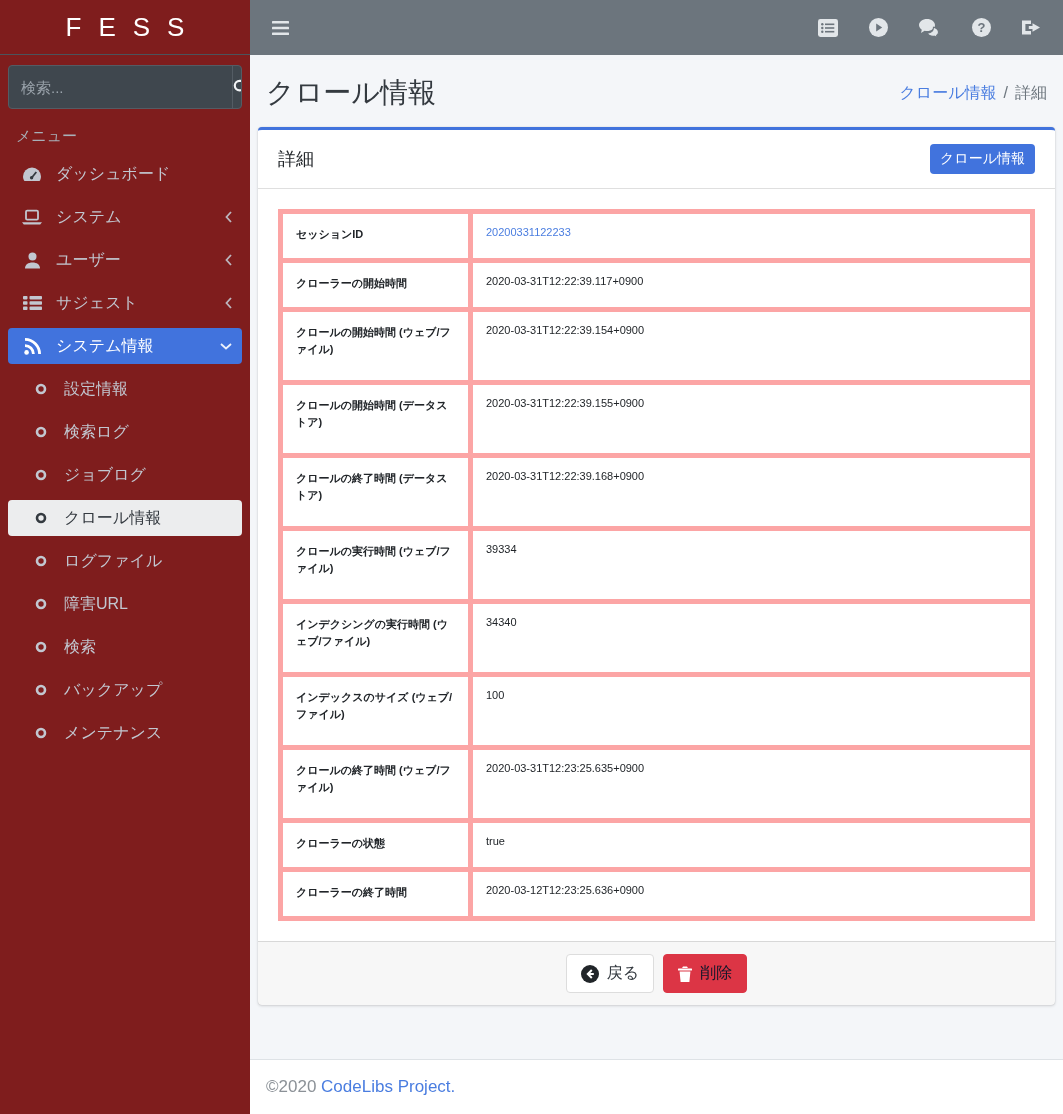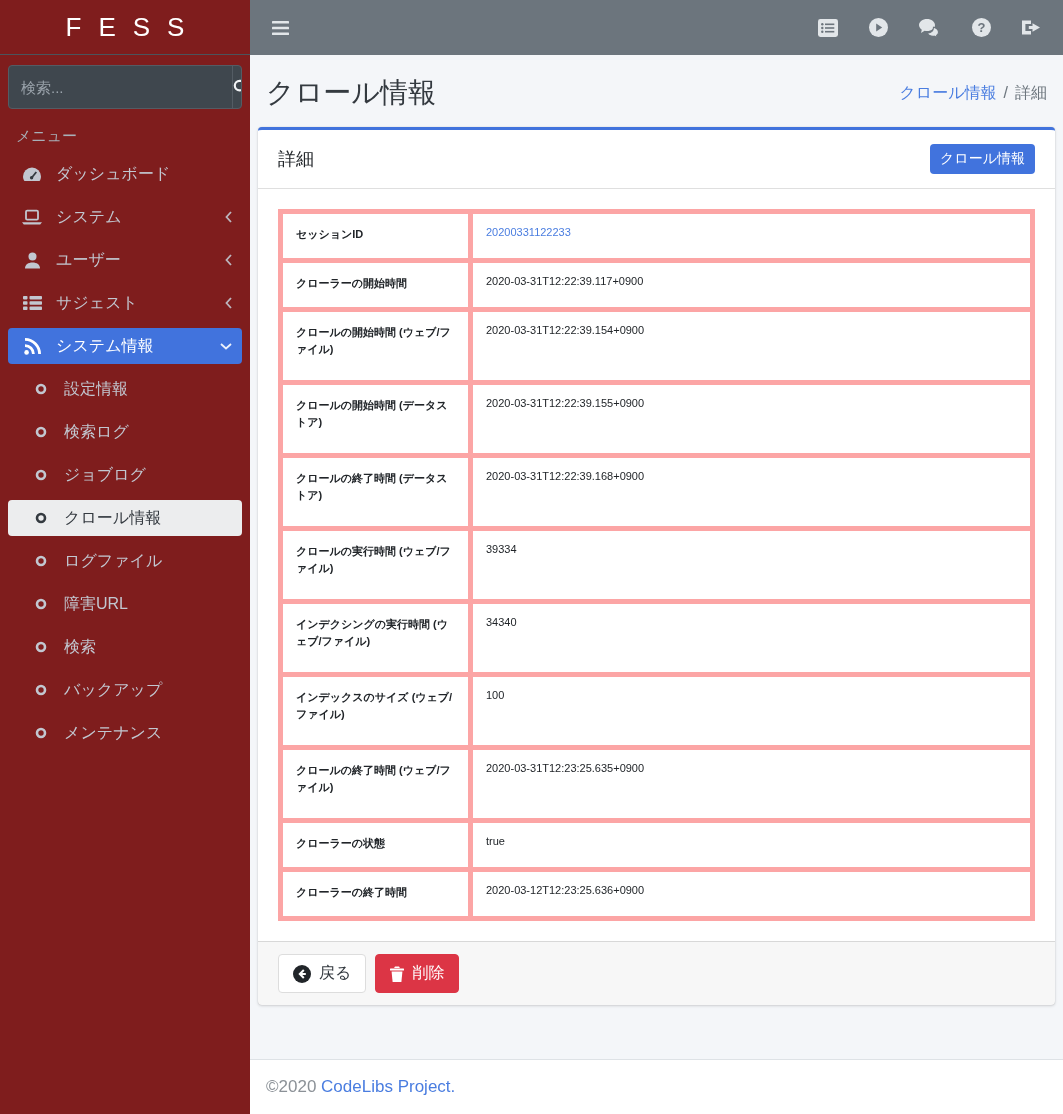--- a/index.html
+++ b/index.html
@@ -81,26 +81,26 @@
   }
   .card-body { padding:20px; }
   table.detail { width:100%; border-collapse:collapse; }
   table.detail td { border:5px solid #fca5a5; padding:12px 13px; vertical-align:top; font-size:11px; }
   td.lab { width:190px; font-weight:700; line-height:1.5; }
   tr.h1x { height:49px; }
   tr.h2x { height:73px; }
   td.val a { color:#4a7de0; text-decoration:none; cursor:pointer; }
   .card-footer {
     background:rgba(0,0,0,.03); border-top:1px solid rgba(0,0,0,.125);
-    padding:12px 20px; border-radius:0 0 4px 4px; display:flex; align-items:center;
+    padding:12px 20px; border-radius:0 0 4px 4px; display:flex; align-items:center;justify-content:center;
   }
   .btn { display:inline-flex; align-items:center; gap:8px; font-size:16px;
     padding:8px 14px; border-radius:4px; cursor:pointer; font-family:inherit; }
   .btn-back { background:#fff; border:1px solid #ddd; color:#343a40; }
-  .btn-delete { background:#dc3545; border:1px solid #dc3545; color:#ffffff; margin-left:9px; }
+  .btn-delete { background:#dc3545; border:1px solid #dc3545; color:#0f172a; margin-left:9px; }
 
   .main-footer {
     margin-top:auto; background:#fff; border-top:1px solid #dee2e6;
     padding:17px 16px; font-size:17px; color:#8b9197;
   }
   .main-footer a { color:#4a7de0; text-decoration:none; cursor:pointer; }
   svg { display:block; }
 </style>
 </head>
 <body>

